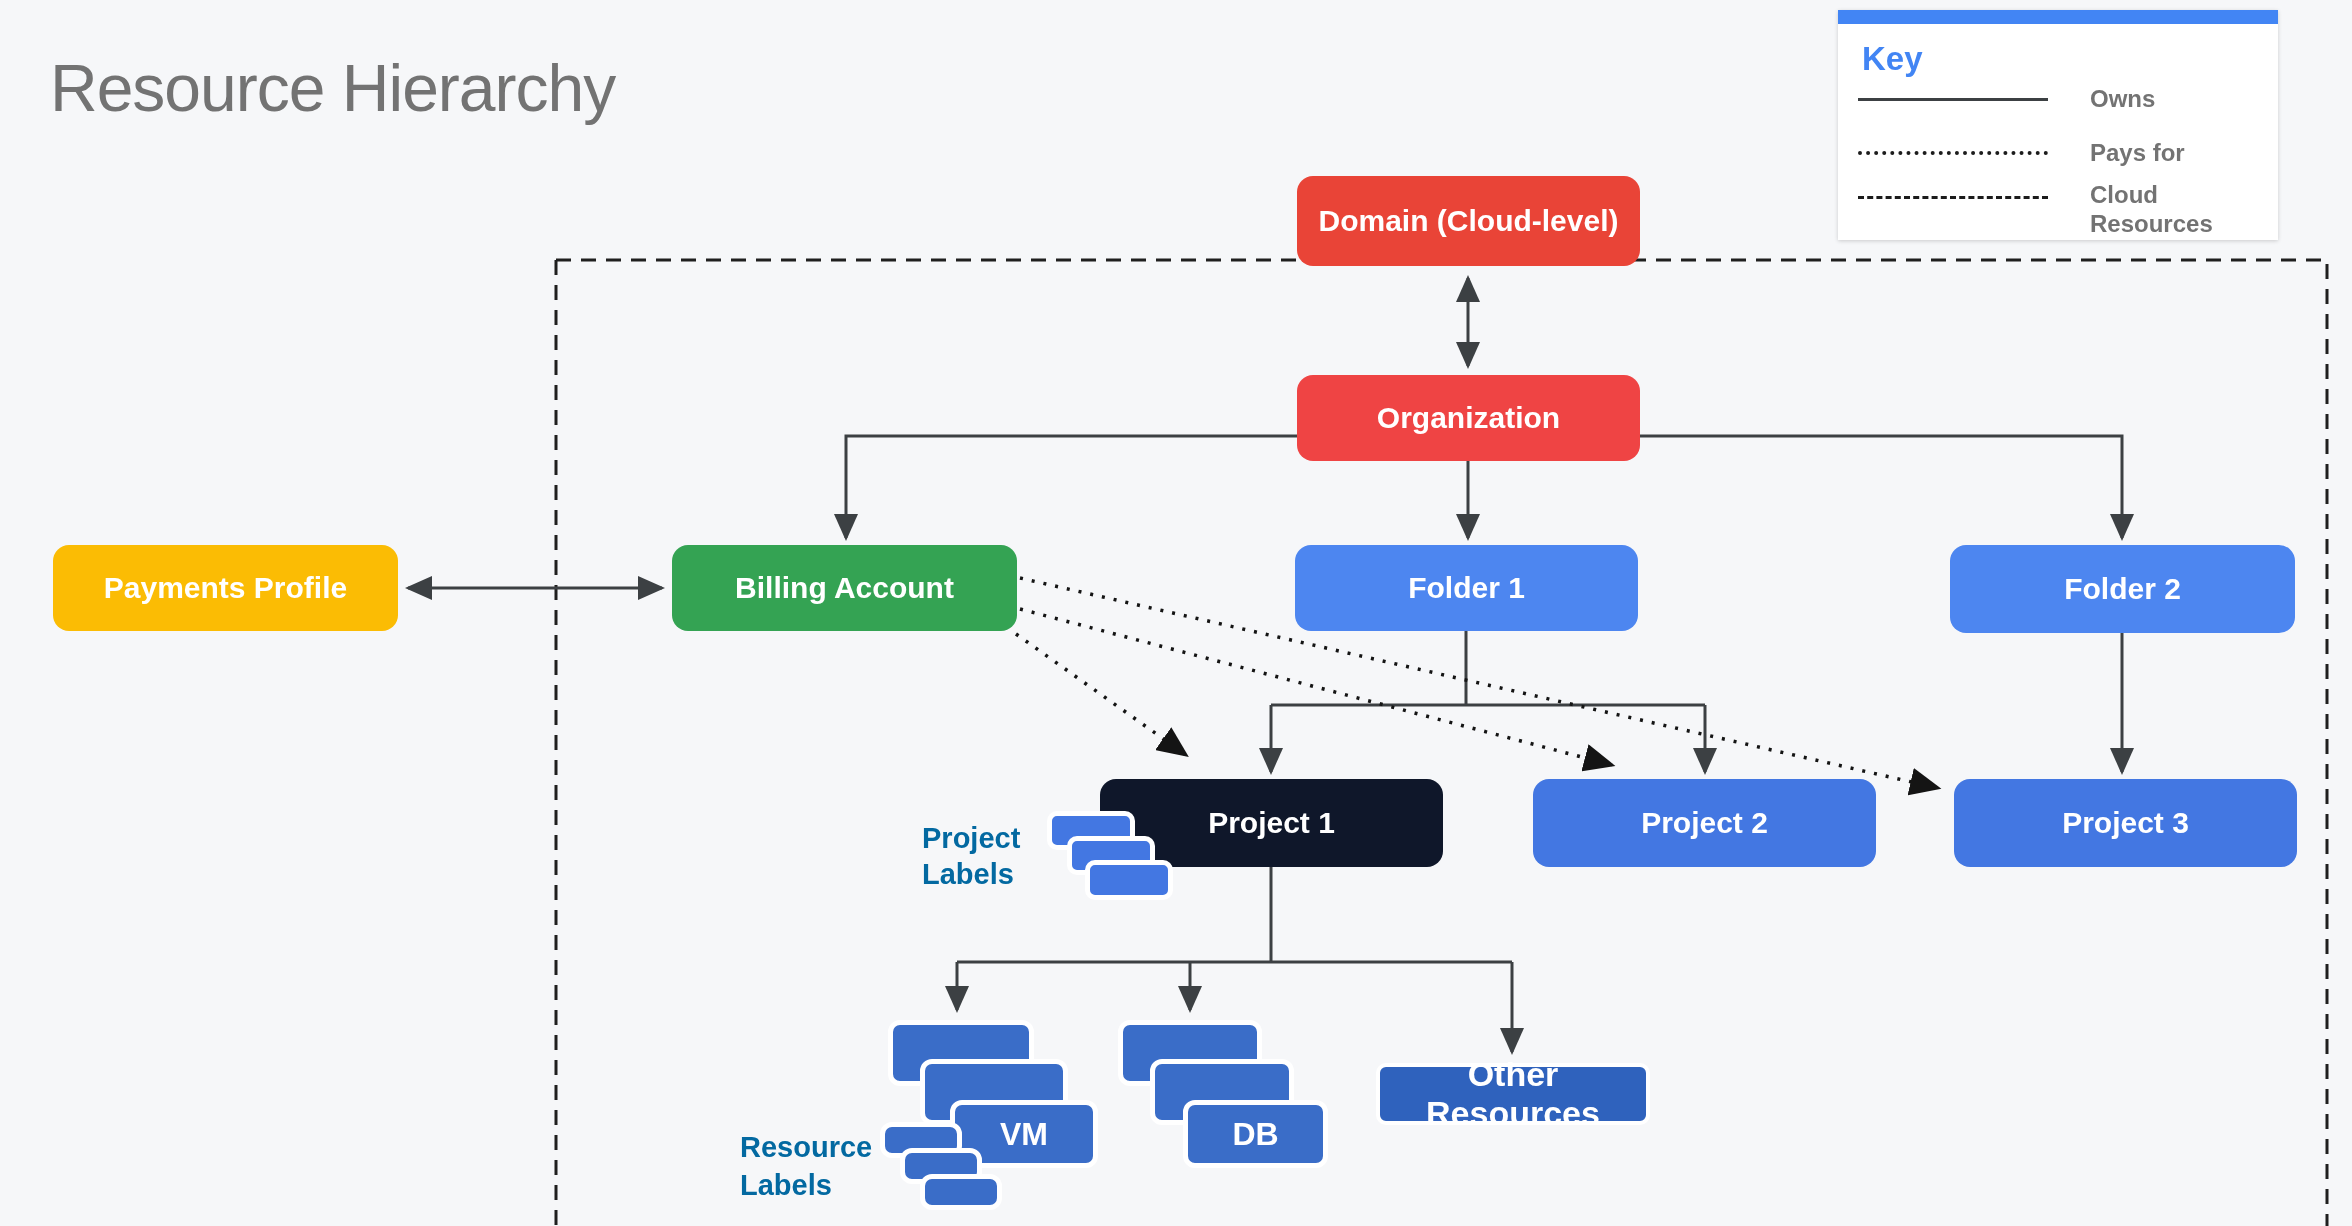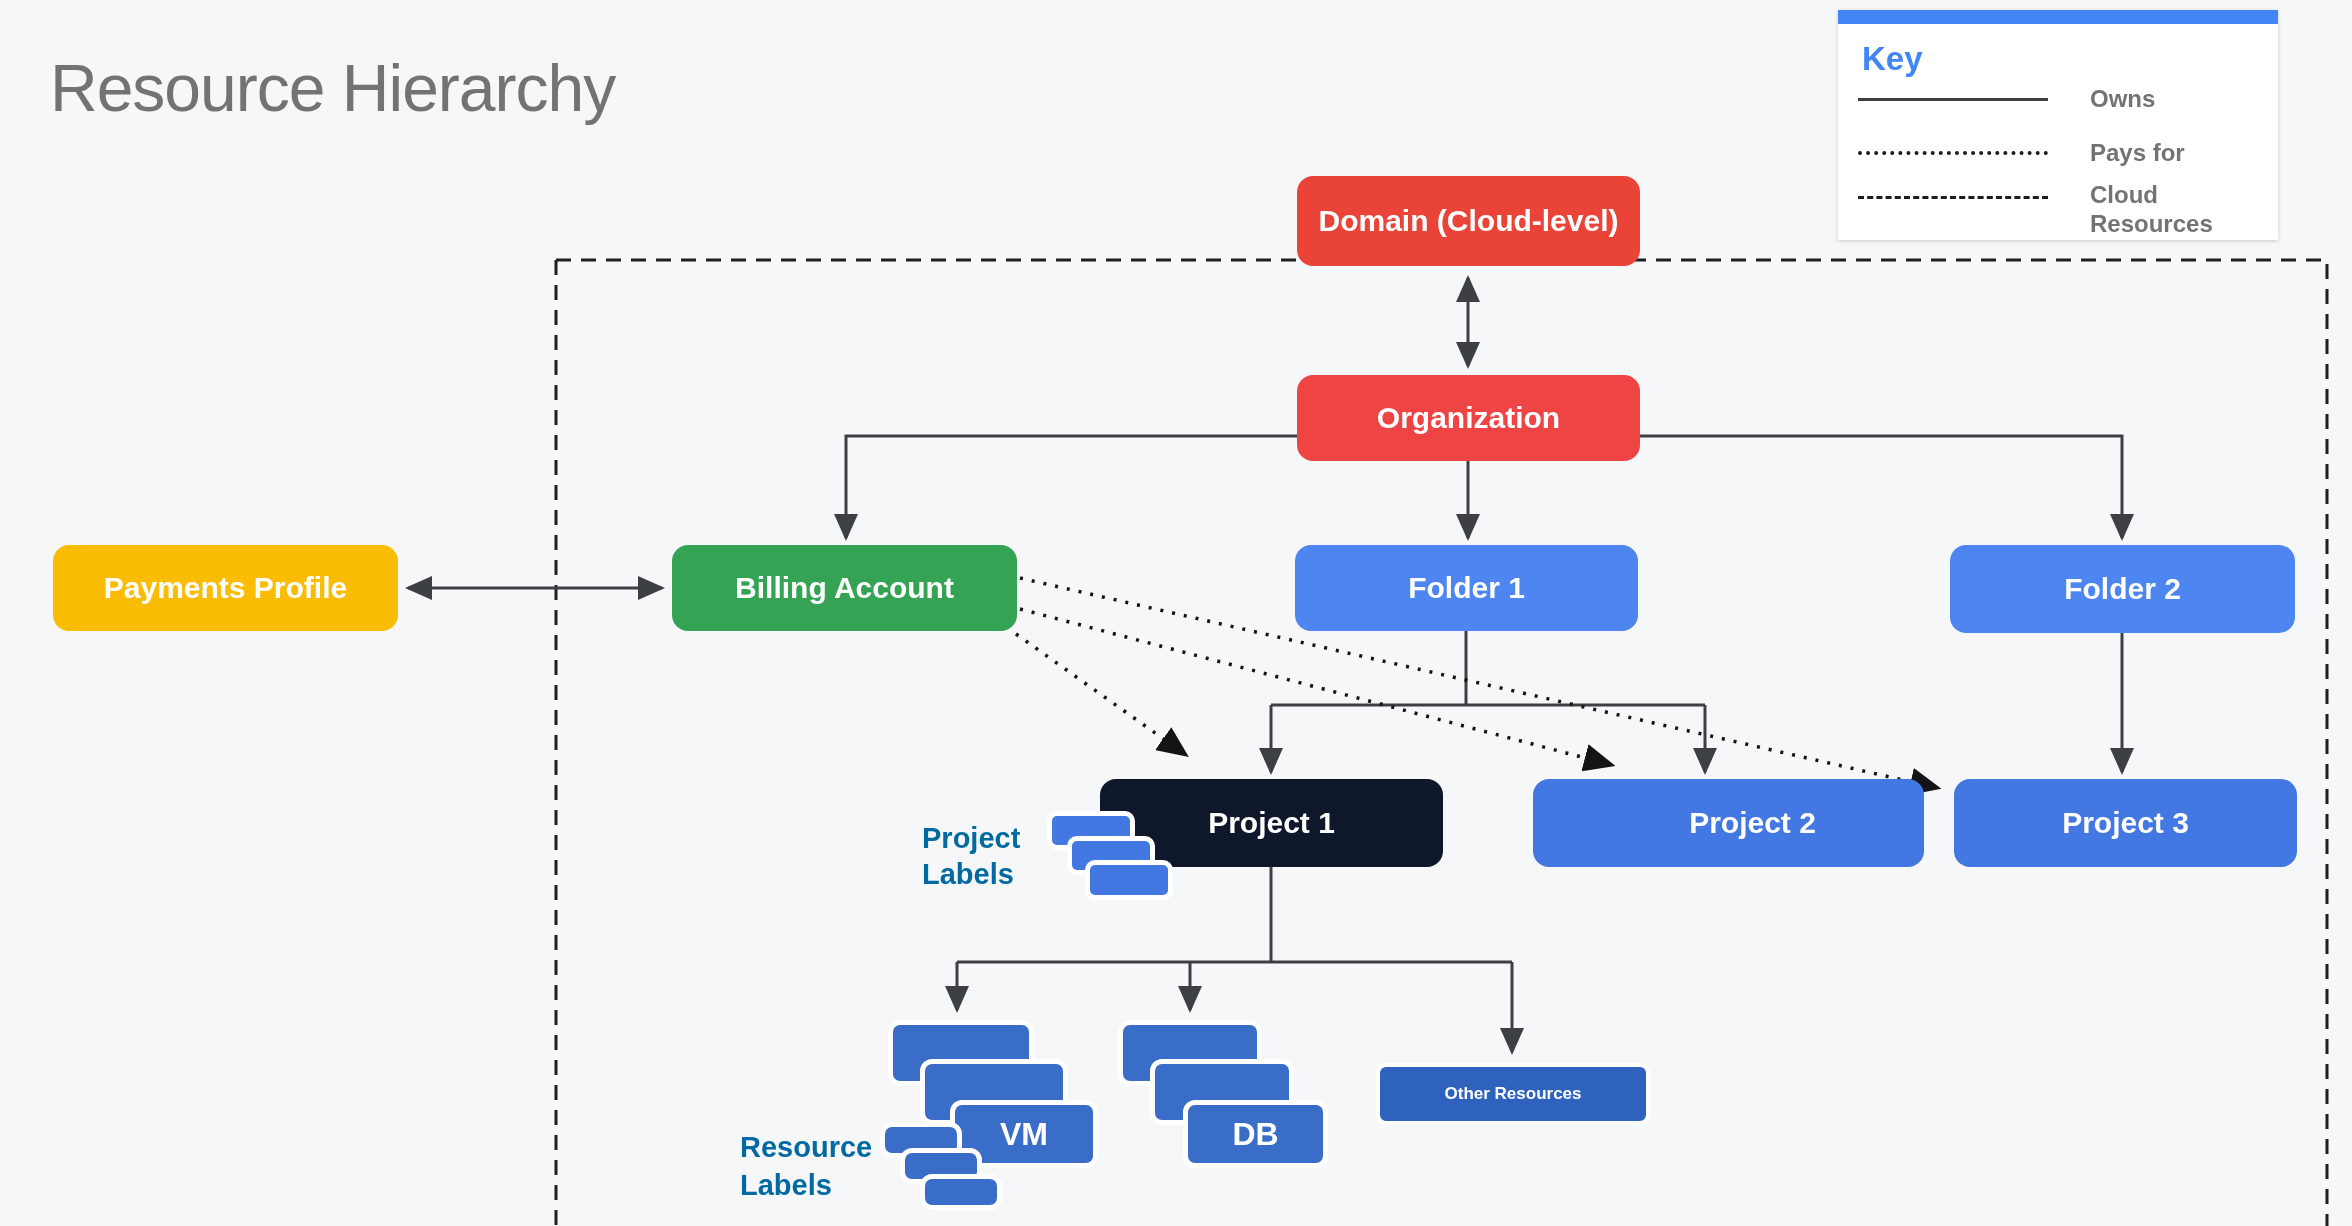--- a/index.html
+++ b/index.html
@@ -14,21 +14,21 @@
   .n-domain{left:1297px;top:176px;width:343px;height:90px;}
   .n-org{left:1297px;top:375px;width:343px;height:86px;}
   .n-pay{left:53px;top:545px;width:345px;height:86px;}
   .n-bill{left:672px;top:545px;width:345px;height:86px;}
   .n-f1{left:1295px;top:545px;width:343px;height:86px;}
   .n-f2{left:1950px;top:545px;width:345px;height:88px;}
   .n-p1{left:1100px;top:779px;width:343px;height:88px;}
   .n-p2{left:1533px;top:779px;width:343px;height:88px;}
   .n-p3{left:1954px;top:779px;width:343px;height:88px;text-align:center;}
   .n-or{left:1376px;top:1063px;width:274px;height:62px;border:4px solid #fff;border-radius:10px;
-        font-size:17px;box-sizing:border-box;}
+        font-size:34px;box-sizing:border-box;}
   
   .card{position:absolute;z-index:3;background:#3a6dc8;border:5px solid #fff;border-radius:12px;
         box-sizing:border-box;display:flex;align-items:center;justify-content:center;
         color:#fff;font-size:32px;font-weight:700;}
   .pcard{background:#4377e2;border-radius:10px;}
   .vm1{left:888px;top:1020px;width:146px;height:66px;}
   .vm2{left:920px;top:1059px;width:148px;height:66px;}
   .vm3{left:950px;top:1100px;width:148px;height:68px;z-index:4;}
   .db1{left:1118px;top:1020px;width:144px;height:66px;}
   .db2{left:1150px;top:1059px;width:144px;height:66px;}
@@ -99,21 +99,21 @@
     </g>
   </svg>
 
   <div class="node n-domain" style="background: rgb(233, 68, 55);">Domain (Cloud-level)</div>
   <div class="node n-org" style="background: #ef4444;">Organization</div>
   <div class="node n-pay" style="background: rgb(251, 188, 4);">Payments Profile</div>
   <div class="node n-bill" style="background: rgb(52, 163, 83);">Billing Account</div>
   <div class="node n-f1" style="background: rgb(77, 134, 240);">Folder 1</div>
   <div class="node n-f2" style="background: rgb(77, 134, 240);">Folder 2</div>
   <div class="node n-p1" style="background: #0f172a;">Project 1</div>
-  <div class="node n-p2" style="background: rgb(67, 119, 226); padding-left: 48px;">Project 2</div>
+  <div class="node n-p2" style="background: rgb(67, 119, 226);">Project 2</div>
   <div class="node n-p3" style="background: rgb(67, 119, 226);">Project 3</div>
   <div class="node n-or" style="background: rgb(47, 98, 189);">Other Resources</div>
 
   <div class="card pcard pl1"></div>
   <div class="card pcard pl2"></div>
   <div class="card pcard pl3"></div>
   <div class="anno a-pl">Project Labels</div>
 
   <div class="card vm1"></div>
   <div class="card vm2"></div>

